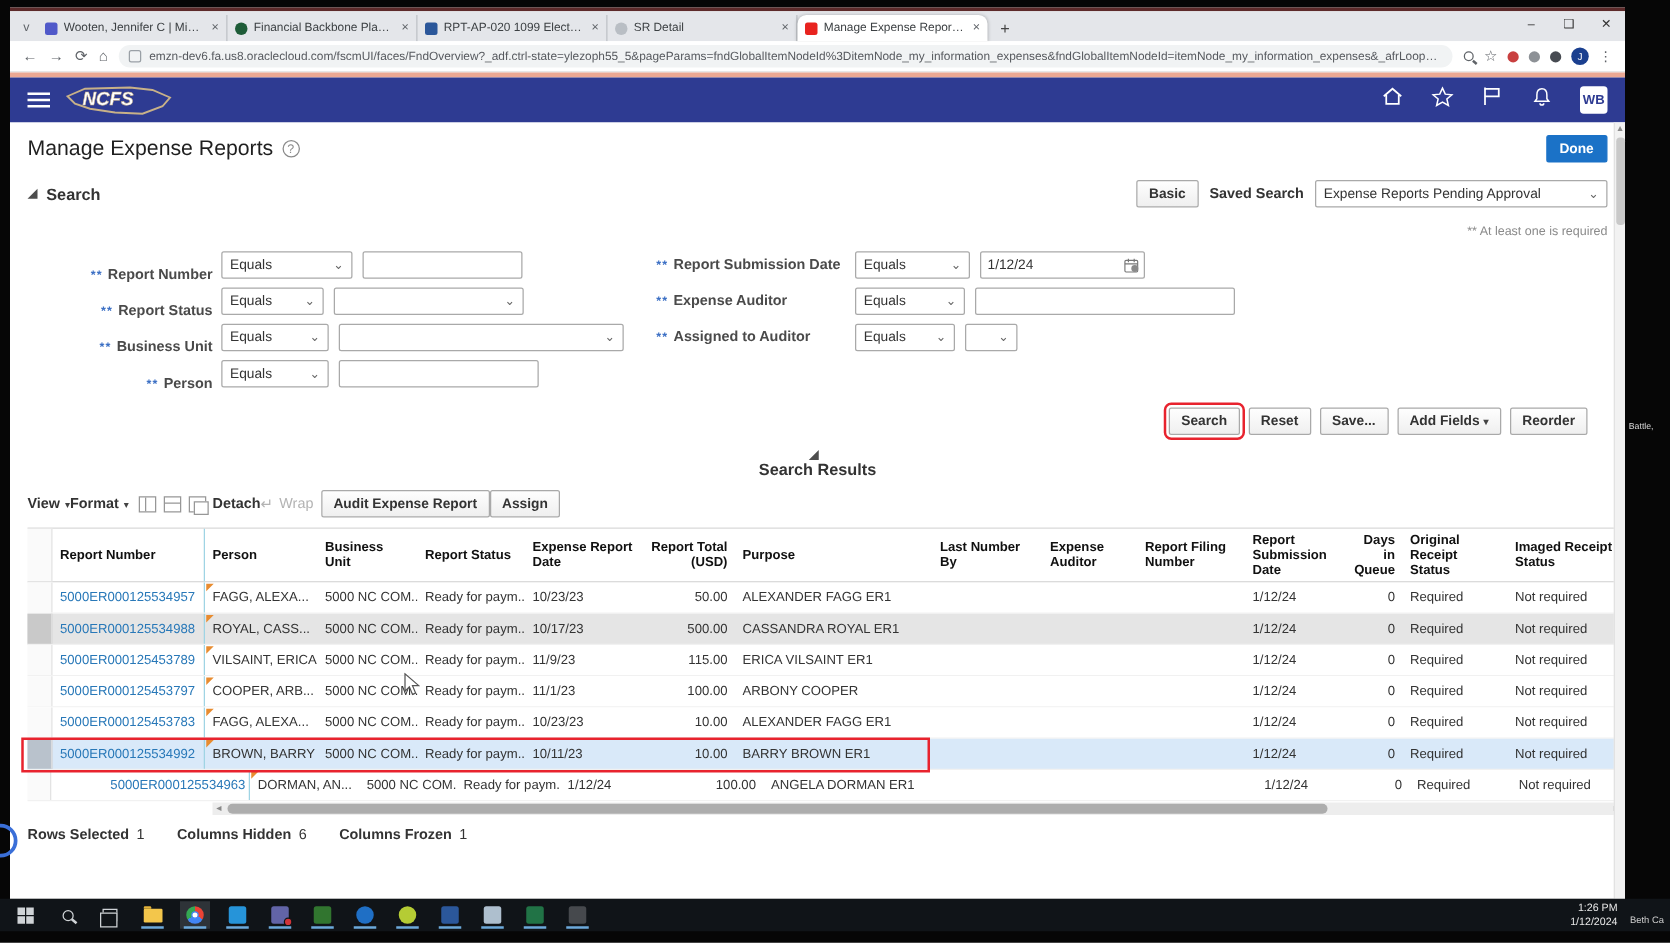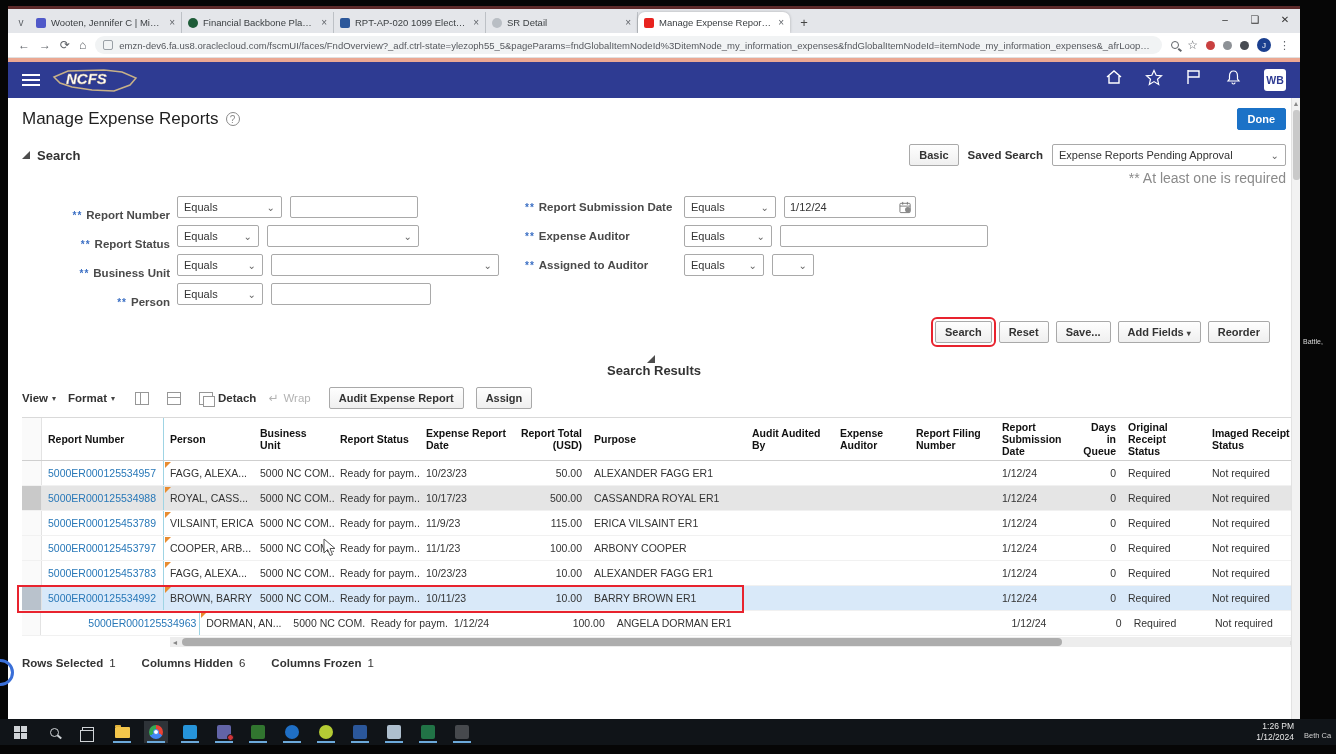--- a/index.html
+++ b/index.html
@@ -72,41 +72,41 @@
   .secrow { display:flex; align-items:center; margin-top:14px; }
   .tri { width:0; height:0; border-left:8px solid transparent; border-bottom:8px solid #4d4d4d; margin-right:7px; }
   .sec-title { font-weight:bold; font-size:13px; color:#333; }
   .saved { margin-left:auto; display:flex; align-items:center; gap:9px; }
   .btn { background:linear-gradient(#fefefe,#efefef); border:1px solid #a9a9a9; border-radius:2px;
     font-size:11px; font-weight:bold; color:#333; padding:4px 9px; }
   .saved-label { font-weight:bold; font-size:11.5px; color:#333; }
   .selbox { border:1px solid #a9a9a9; border-radius:2px; background:#fff; height:22px;
     display:inline-flex; align-items:center; justify-content:space-between; font-size:11px; color:#333; padding:0 6px; }
   .chev { color:#666; font-size:10px; margin-left:8px; }
-  .hintrow { text-align:right; font-size:14px; color:#8a8a8a; margin-top:4px; }
+  .hintrow { text-align:right; font-size:10px; color:#8a8a8a; margin-top:14px; }
 
   .form { display:flex; margin-top:10px; }
   .fcol { display:flex; flex-direction:column; gap:7px; }
   .fcol.left { margin-left:30px; width:455px; }
   .fcol.right { margin-left:18px; }
   .frow { display:flex; align-items:center; height:22px; }
   .req { color:#3b6fc4; font-size:10px; font-weight:bold; margin-right:4px; letter-spacing:1px; }
   .flabel { font-weight:bold; font-size:11.5px; color:#4a4a4a; margin-right:7px; white-space:nowrap; }
   .lw1 { width:118px; text-align:right;margin-top:15px; }
   .lw2 { width:152px; }
   .ti { border:1px solid #a9a9a9; border-radius:2px; height:22px; font-size:11px; padding:0 5px;
     font-family:inherit; color:#333; }
   .cal-wrap { position:relative; display:inline-flex; align-items:center; }
   .cal-wrap .ti { padding-right:22px; }
   .cal-ic { position:absolute; right:4px; width:13px; height:13px; }
 
   .btnrow { display:flex; justify-content:flex-end; gap:7px; margin-top:16px; margin-right:16px; }
   .annotated { outline:2px solid #e8232e; outline-offset:2px; }
 
-  .toolbar { display:flex; align-items:center; gap:12px; margin-top:9px; font-size:11.5px; color:#333; }
+  .toolbar { display:flex; align-items:center; gap:0; margin-top:9px; font-size:11.5px; color:#333; }
   .tb-menu { font-weight:bold; display:flex; align-items:center; gap:4px; }
   .arr { font-size:8px; color:#444; }
   .mi { display:inline-block; width:14px; height:13px; border:1px solid #979797; background:#fff; position:relative; }
   .mi.freeze::before { content:''; position:absolute; left:4px; top:0; bottom:0; width:1px; background:#979797; }
   .mi.selcol::before { content:''; position:absolute; left:0; right:0; top:4px; height:1px; background:#979797; }
   .mi.detach::before { content:''; position:absolute; left:3px; top:3px; width:10px; height:9px;
     border:1px solid #979797; background:#fff; }
   .tb-ic-label { display:flex; align-items:center; gap:5px; font-weight:bold; }
   .tb-ic-label.disabled { color:#b3b3b3; font-weight:normal; }
   .wrap-g { color:#b3b3b3; font-size:12px; }
@@ -416,21 +416,21 @@
       <div class="tablewrap">
         <div class="thead">
             <div class="th gutter" style="width: 20px;"></div>
             <div class="th frozen-edge" style="width: 122px;">Report Number</div>
             <div class="th" style="width: 90px;">Person</div>
             <div class="th" style="width: 80px;">Business Unit</div>
             <div class="th" style="width: 86px;">Report Status</div>
             <div class="th" style="width: 92px;">Expense Report Date</div>
             <div class="th tr" style="width: 76px;">Report Total (USD)</div>
             <div class="th" style="width: 158px;">Purpose</div>
-            <div class="th" style="width: 88px;">Audit Audited By</div>
+            <div class="th" style="width: 88px;">Last Number By</div>
             <div class="th" style="width: 76px;">Expense Auditor</div>
             <div class="th" style="width: 86px;">Report Filing Number</div>
             <div class="th" style="width: 78px;">Report Submission Date</div>
             <div class="th tr" style="width: 48px;">Days in Queue</div>
             <div class="th" style="width: 84px;">Original Receipt Status</div>
             <div class="th" style="width: 92px;">Imaged Receipt Status</div>
           </div>
         <div>
             <div class="trow">
               <div class="td gutter" style="width: 20px;"></div>

